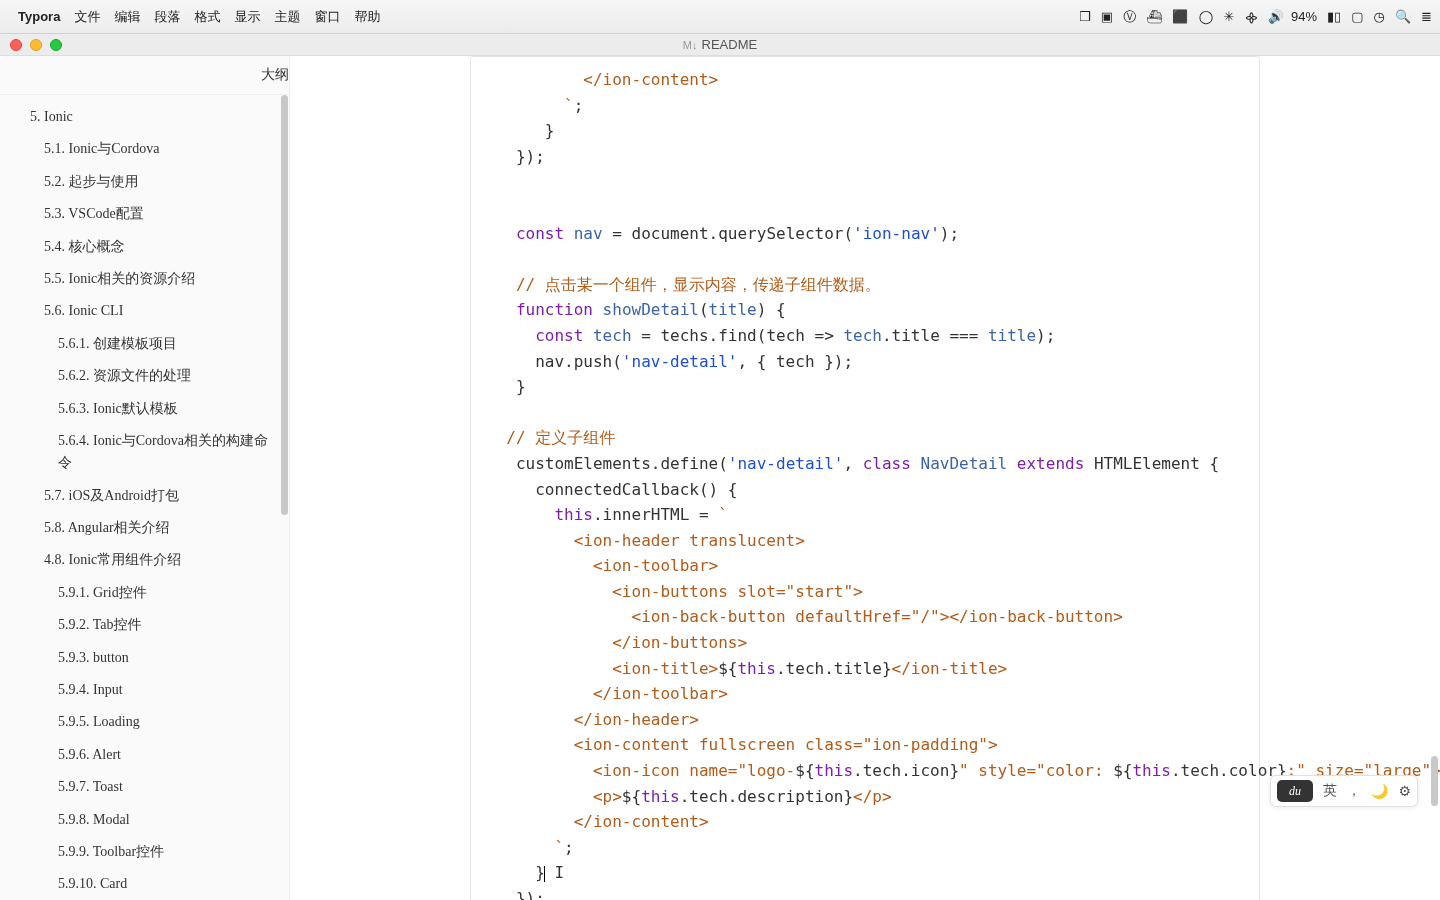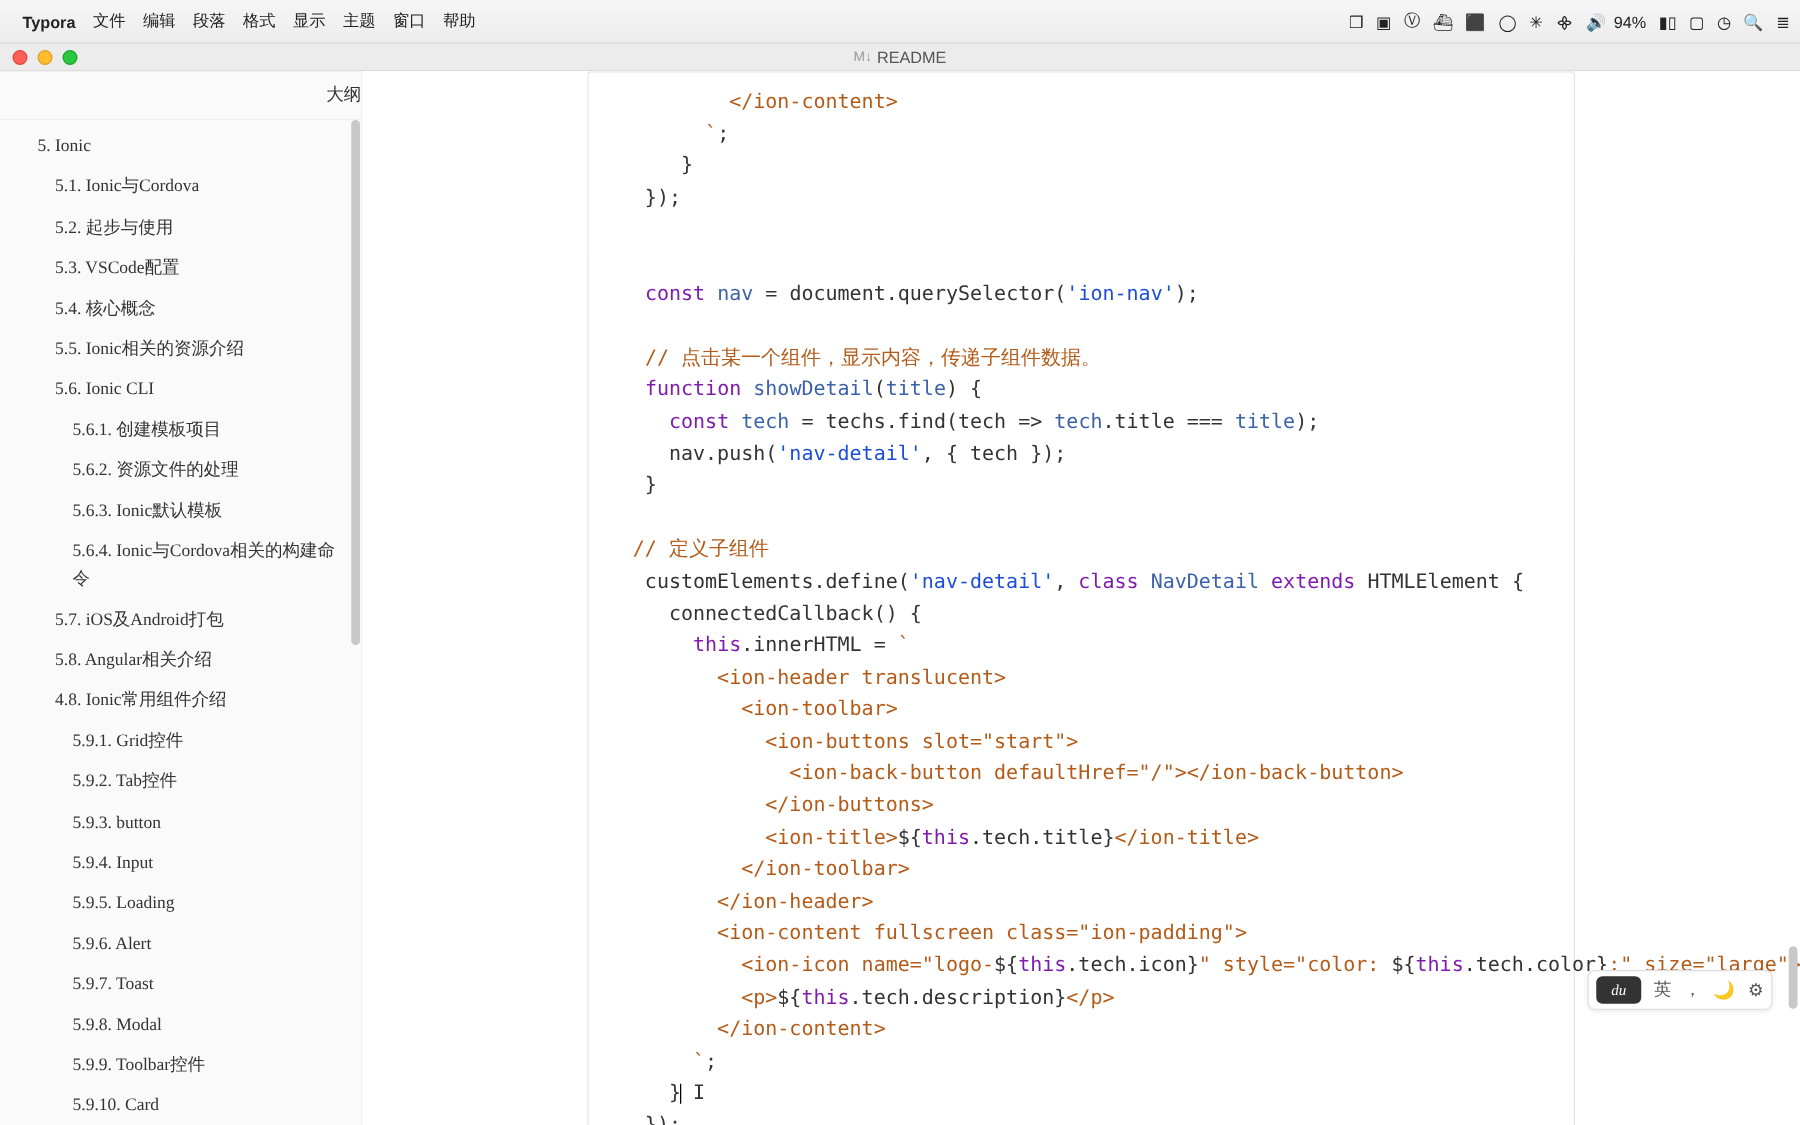--- a/index.html
+++ b/index.html
@@ -7,26 +7,26 @@
       font-family: -apple-system, BlinkMacSystemFont, "Helvetica Neue", sans-serif;
       font-size: 13px;
       background: #fff;
       overflow: hidden;
       width: 1440px;
       height: 900px;
     }
 
     
     .menubar {
-      height: 18px;
+      height: 34px;
       background: linear-gradient(#f6f6f6, #ececec);
       border-bottom: 1px solid #d0d0d0;
       display: flex;
       align-items: center;
-      padding: 17px 8px;
+      padding: 0 8px;
       font-size: 13px;
       color: #222;
     }
     .menubar .apple { font-size: 15px; margin-right: 10px; }
     .menubar .appname { font-weight: 600; margin-right: 14px; }
     .menubar .menu-item { margin-right: 14px; }
     .menubar .spacer { flex: 1; }
     .menubar .status-icon { margin-left: 10px; font-size: 13px; }
     .menubar .battery-pct { margin-left: 6px; }
 

